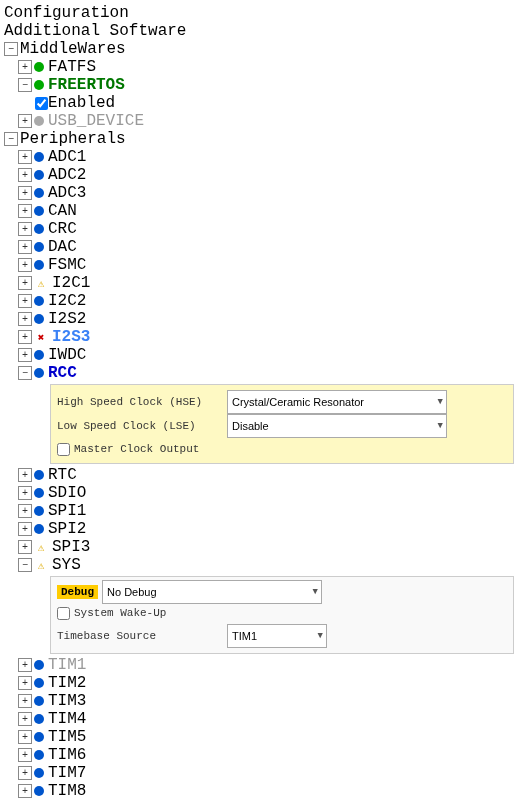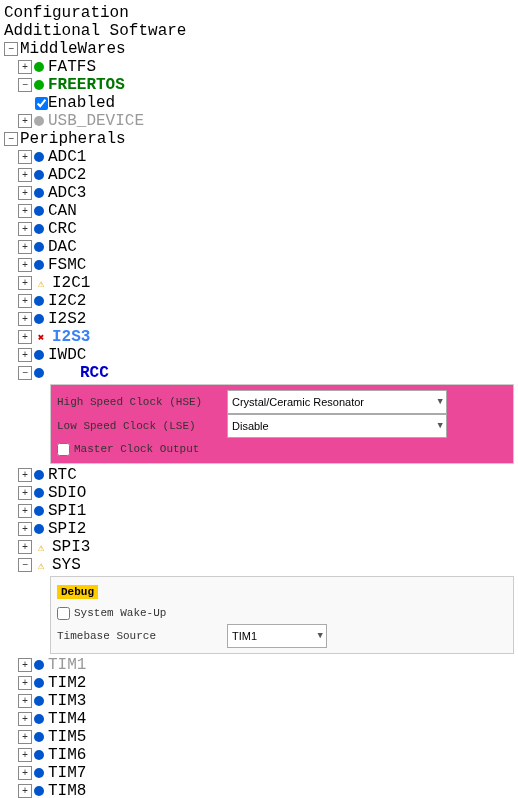--- a/index.html
+++ b/index.html
@@ -71,32 +71,32 @@
       flex-shrink: 0;
       color: #cc0000;
     }
     .item-label {
       font-size: 16px;
     }
     .label-green { color: #007700; font-weight: bold; }
     .label-red { color: #3b82f6; font-weight: bold; }
     .label-gray { color: #999999; }
     .label-black { color: #000000; }
-    .label-rcc { color: #0000cc; font-weight: bold; margin-left: 32px; }
+    .label-rcc { color: #0000cc; font-weight: bold; }
 
     .indent1 { padding-left: 4px; }
     .indent2 { padding-left: 18px; }
     .indent3 { padding-left: 35px; }
 
     
     .settings-panel {
       border: 1px solid #cccccc;
       margin: 2px 4px 2px 50px;
       padding: 4px 6px;
-      background: #ec4899;
+      background: #fef9c3;
     }
     .settings-row {
       display: flex;
       align-items: center;
       height: 22px;
       margin: 2px 0;
     }
     .settings-label {
       font-size: 11px;
       color: #333;
@@ -343,20 +343,28 @@
 
   <div class="tree-item indent2">
     <span class="expander minus"></span>
     <span class="warning-icon" style="color:#ddaa00;">⚠</span>
     <span class="item-label label-black">SYS</span>
   </div>
 
   <div class="sys-panel">
     <div class="debug-row">
       <span class="debug-label">Debug</span>
+      <div class="select-wrapper">
+        <select class="settings-select">
+          <option>No Debug</option>
+          <option>Serial Wire</option>
+          <option>JTAG (4 pins)</option>
+          <option>JTAG (5 pins)</option>
+        </select>
+      </div>
     </div>
     <div class="checkbox-row">
       <input type="checkbox" style="">
       <span class="settings-label" style="width:auto;font-size:11px;">System Wake-Up</span>
     </div>
     <div class="settings-row">
       <span class="settings-label">Timebase Source</span>
       <div class="select-wrapper">
         <select class="settings-select" style="min-width:100px;">
           <option>TIM1</option>

